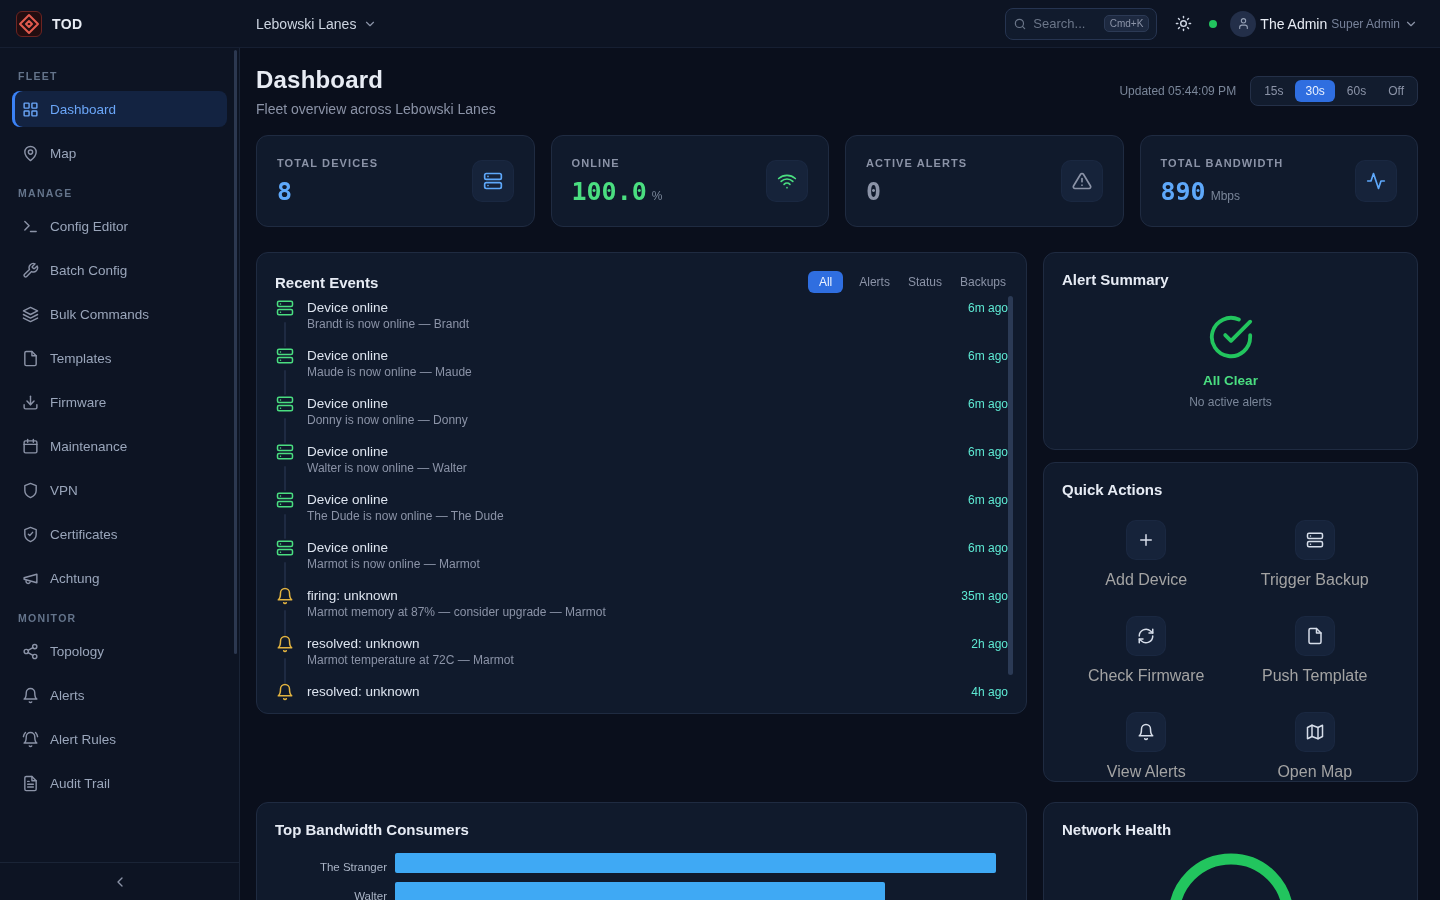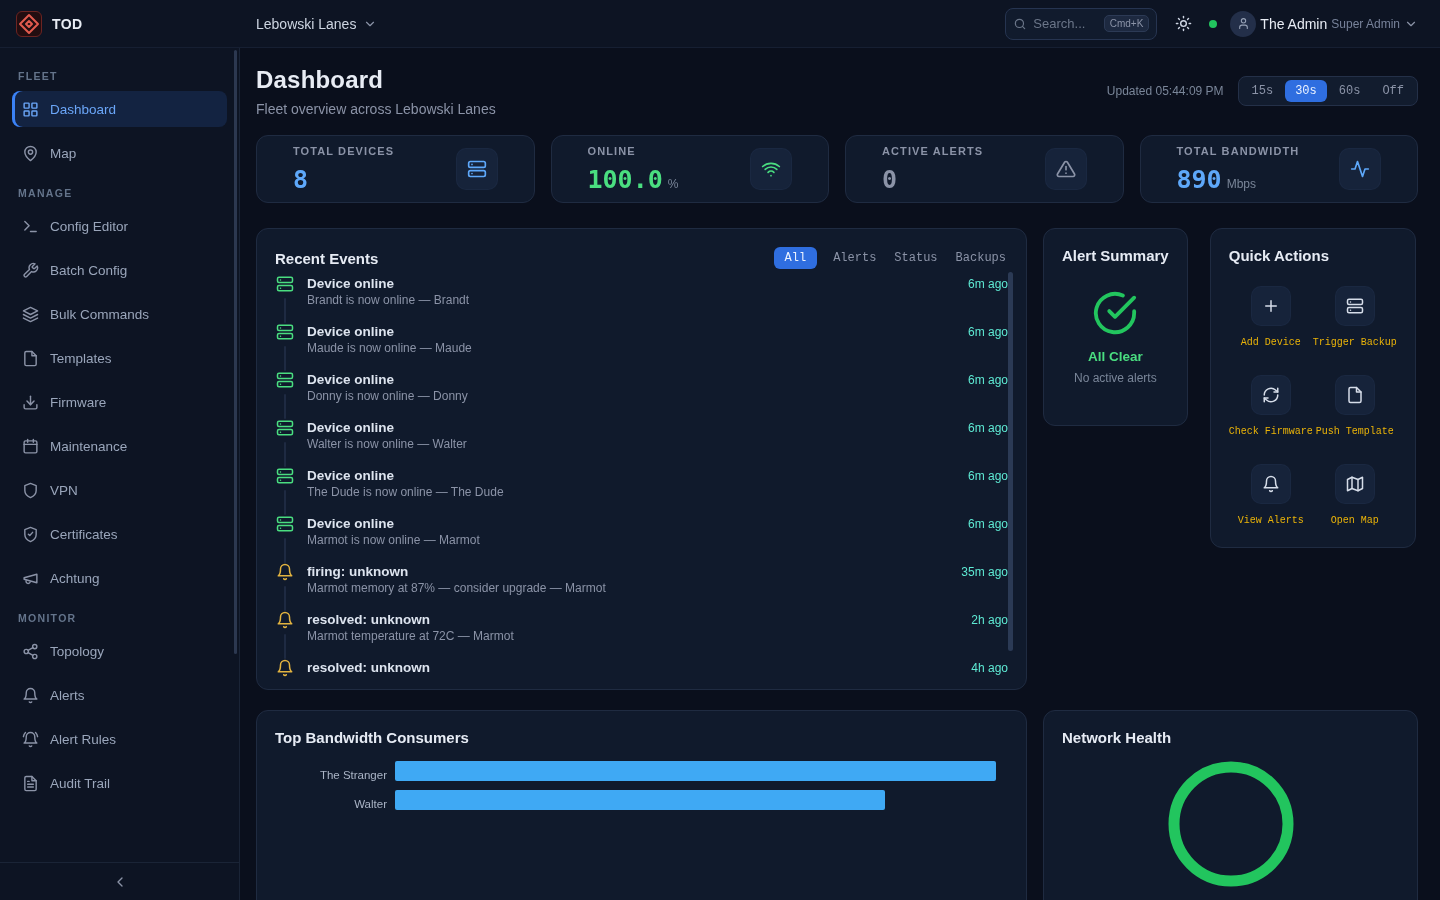--- a/index.html
+++ b/index.html
@@ -2,21 +2,21 @@
 <html style="--accent: #3b82f6; --accent-strong: #2f6ee0; --green: #4ade80; --green-deep: #22c55e; --yellow: #e2b340; --bar-blue: #3fa9f4; --value-blue: #5ea8fa;"><head>
 <meta charset="utf-8">
 <style>
   :root{
     --accent:#3b82f6; --accent-strong:#2f6ee0; --green:#4ade80; --green-deep:#22c55e;
     --yellow:#e2b340; --bar-blue:#3fa9f4; --value-blue:#5ea8fa;
   }
   *{box-sizing:border-box;margin:0;padding:0}
   html,body{width:1440px;height:900px;overflow:hidden;background:#0a0f1c;color:#e8ecf4;
     font-family:"Liberation Sans",sans-serif;font-size:14px;}
-  button{font-family:Liberation Mono, monospace;cursor:pointer}
+  button{font-family:Liberation Sans, sans-serif;cursor:pointer}
   .ic{display:inline-flex;flex-shrink:0}
   .ic svg{width:100%;height:100%;display:block}
   .ic14{width:14px;height:14px}.ic16{width:16px;height:16px}.ic17{width:17px;height:17px}
   .ic18{width:18px;height:18px}.ic20{width:20px;height:20px}.ic46{width:46px;height:46px}
 
   
   .topbar{position:absolute;top:0;left:0;right:0;height:48px;background:#0d1423;
     border-bottom:1px solid #161f32;display:flex;align-items:center;z-index:20}
   .brand{width:240px;padding-left:16px;display:flex;align-items:center;gap:10px;flex-shrink:0}
   .logo{width:26px;height:26px;border-radius:6px;background:#220d10;border:1px solid #6b2422;
@@ -72,21 +72,21 @@
   .updated{font-size:12px;color:#7a8699}
   .segmented{display:flex;background:#121c2e;border:1px solid #243048;border-radius:8px;
     padding:3px;gap:2px}
   .segment{font-size:12px;color:#8b93a7;padding:4px 10px;border-radius:6px;background:transparent;
     border:none}
   .segment.active{background:var(--accent-strong);color:#eaf2ff}
 
   .card{background:#101a2c;border:1px solid #1f2b41;border-radius:12px}
 
   .stats{display:grid;grid-template-columns:repeat(4,1fr);gap:16px;margin-top:18px}
-  .stat{height:68px;padding:15px 36px;display:flex;justify-content:space-between;align-items:center}
+  .stat{height:92px;padding:15px 20px;display:flex;justify-content:space-between;align-items:center}
   .stat-label{font-size:11px;letter-spacing:1.1px;color:#8b93a7;font-weight:600}
   .stat-value{font-family:"DejaVu Sans Mono",monospace;font-size:25px;font-weight:700;
     margin-top:8px;display:flex;align-items:baseline;gap:5px}
   .tone-blue{color:var(--value-blue)} .tone-green{color:var(--green)} .tone-muted{color:#8b93a7}
   .stat-value .unit{font-size:12px;color:#7a8699;font-family:"Liberation Sans",sans-serif;
     font-weight:400}
   .stat-iconbox{width:42px;height:42px;border-radius:10px;background:#16233a;
     border:1px solid #24345155;display:flex;align-items:center;justify-content:center}
 
   .grid-main{display:grid;grid-template-columns:1fr 375px;gap:20px 16px;margin-top:25px;
@@ -99,41 +99,41 @@
   .filters{display:flex;align-items:center;gap:14px}
   .chip{font-size:12px;color:#8b93a7;background:none;border:none;padding:4px 2px}
   .chip.active{background:var(--accent-strong);color:#edf3ff;border-radius:6px;padding:4px 11px}
   .event-list{height:402px;overflow:hidden;margin-top:6px}
   .event{display:flex;gap:12px;height:48px}
   .ev-rail{display:flex;flex-direction:column;align-items:center;width:20px;flex-shrink:0}
   .ev-ic{width:18px;height:18px}
   .c-green{color:var(--green)} .c-yellow{color:var(--yellow)}
   .rail-line{width:2px;flex:1;background:#1e2a42;margin-top:5px;border-radius:1px}
   .ev-body{min-width:0;padding-top:1px}
-  .ev-title{font-size:13.5px;font-weight:700;color:#dde4ef}
+  .ev-title{font-size:13.5px;font-weight:400;color:#dde4ef}
   .ev-detail{font-size:12px;color:#8b93a7;margin-top:2px;white-space:nowrap}
   .ev-time{margin-left:auto;font-size:12px;color:#5eead4;flex-shrink:0;padding-top:2px}
   .list-scrollbar{position:absolute;right:13px;top:43px;width:5px;height:379px;border-radius:3px;
     background:#2b3a55}
 
-  .right-col{display:flex;flex-direction:row;gap:22px}
+  .right-col{display:flex;flex-direction:column;gap:12px}
   .alert-summary{height:198px}
   .as-body{display:flex;flex-direction:column;align-items:center;margin-top:26px}
   .as-icon{color:var(--green-deep)}
   .as-status{margin-top:13px;font-size:13.5px;font-weight:600;color:var(--green)}
   .as-detail{margin-top:7px;font-size:12px;color:#7a8699}
 
   .quick-actions{height:320px}
   .qa-grid{display:grid;grid-template-columns:1fr 1fr;row-gap:27px;margin-top:22px;
     justify-items:center}
   .qa{display:flex;flex-direction:column;align-items:center;gap:11px;background:none;border:none}
   .qa-iconbox{width:40px;height:40px;border-radius:10px;background:#16233a;
     border:1px solid #24345155;display:flex;align-items:center;justify-content:center;
     color:#d6dde9}
-  .qa-label{font-size:10px;color:#eab308}
+  .qa-label{font-size:16px;color:#a3a3a3}
 
   .bandwidth{height:260px}
   .bars{margin-top:15px;display:flex;flex-direction:column;gap:9px}
   .bar-row{display:flex;align-items:flex-end;gap:8px;height:20px}
   .bar-label{width:112px;text-align:right;font-size:11.5px;color:#aab4c6;flex-shrink:0}
   .bar-track{flex:1;height:20px}
   .bar-fill{height:100%;background:var(--bar-blue);border-radius:2px}
 
   .network-health{height:260px;position:relative}
   .gauge{position:relative;margin-top:8px;display:flex;justify-content:center}

